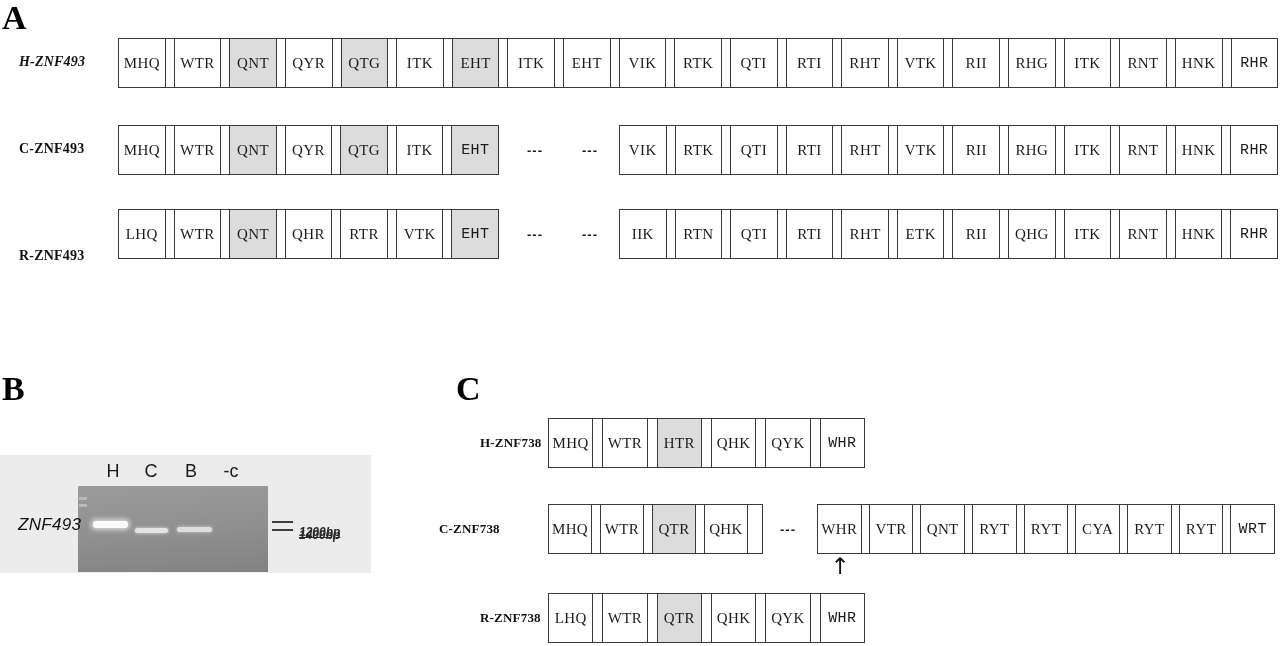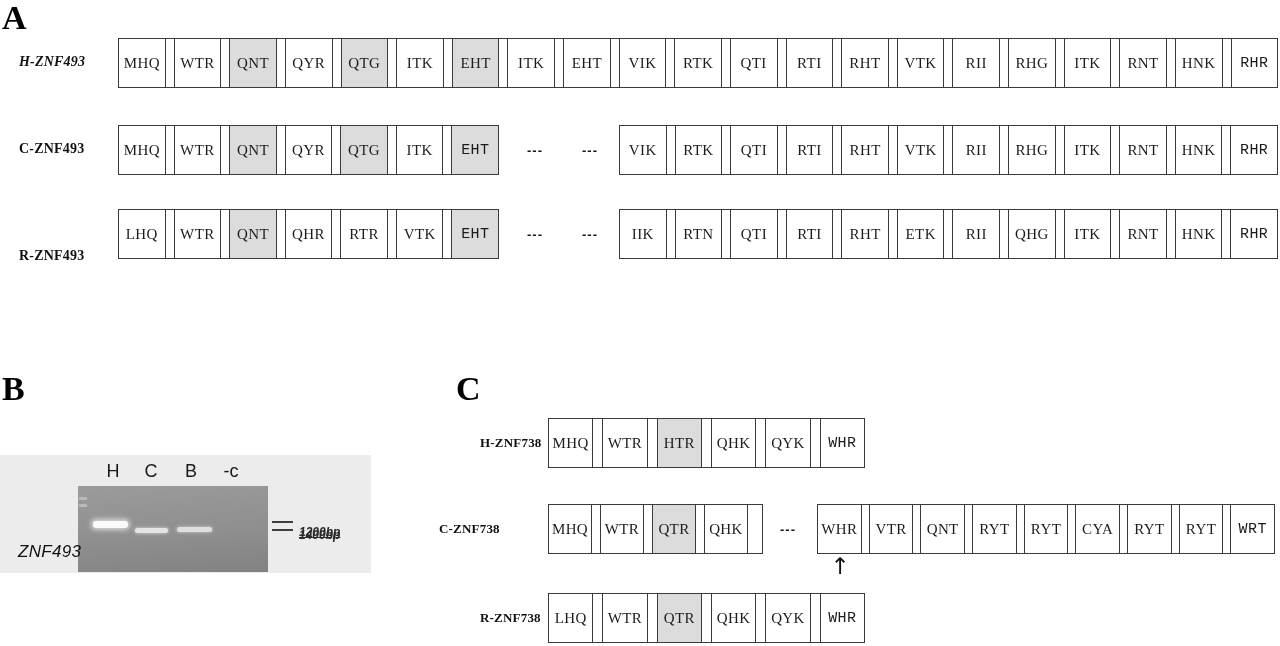--- a/index.html
+++ b/index.html
@@ -22,21 +22,21 @@
   .dash{position:absolute;transform:translate(-50%,-50%);font:700 13px "Liberation Sans",sans-serif;
         color:#1a1a1a;letter-spacing:1px;}
   .arrow{position:absolute;transform:translateX(-50%);font:400 23px "DejaVu Sans",sans-serif;
          color:#111;line-height:1;}
   
   .gel-bg{position:absolute;left:0;top:455px;width:371px;height:118px;background:#ececec;}
   .gel{position:absolute;left:78px;top:486px;width:190px;height:86px;
        background:linear-gradient(175deg,#9b9b9b 0%,#8f8f8f 55%,#828282 100%);}
   .lane-label{position:absolute;top:461px;transform:translateX(-50%);
               font:400 18px "Liberation Sans",sans-serif;color:#1a1a1a;}
-  .gene-label{position:absolute;left:18px;top:542px;font:italic 500 17px "Liberation Sans",sans-serif;
+  .gene-label{position:absolute;left:18px;top:515px;font:italic 500 17px "Liberation Sans",sans-serif;
               color:#111;letter-spacing:.3px;}
   .band{position:absolute;border-radius:3px;filter:blur(.6px);}
   .band.b1{left:93px;top:521px;width:35px;height:7px;background:#fafafa;
            box-shadow:0 0 5px 2px rgba(255,255,255,.65);}
   .band.b2{left:135px;top:528px;width:33px;height:5px;background:#e4e4e4;
            box-shadow:0 0 3px 1px rgba(255,255,255,.4);}
   .band.b3{left:177px;top:527px;width:35px;height:4.5px;background:#dedede;
            box-shadow:0 0 3px 1px rgba(255,255,255,.35);}
   .ladder{position:absolute;left:79px;width:8px;height:2.5px;background:#b9b9b9;filter:blur(.4px);}
   .marker-line{position:absolute;left:272px;width:21px;height:2px;background:#3d3d3d;}

